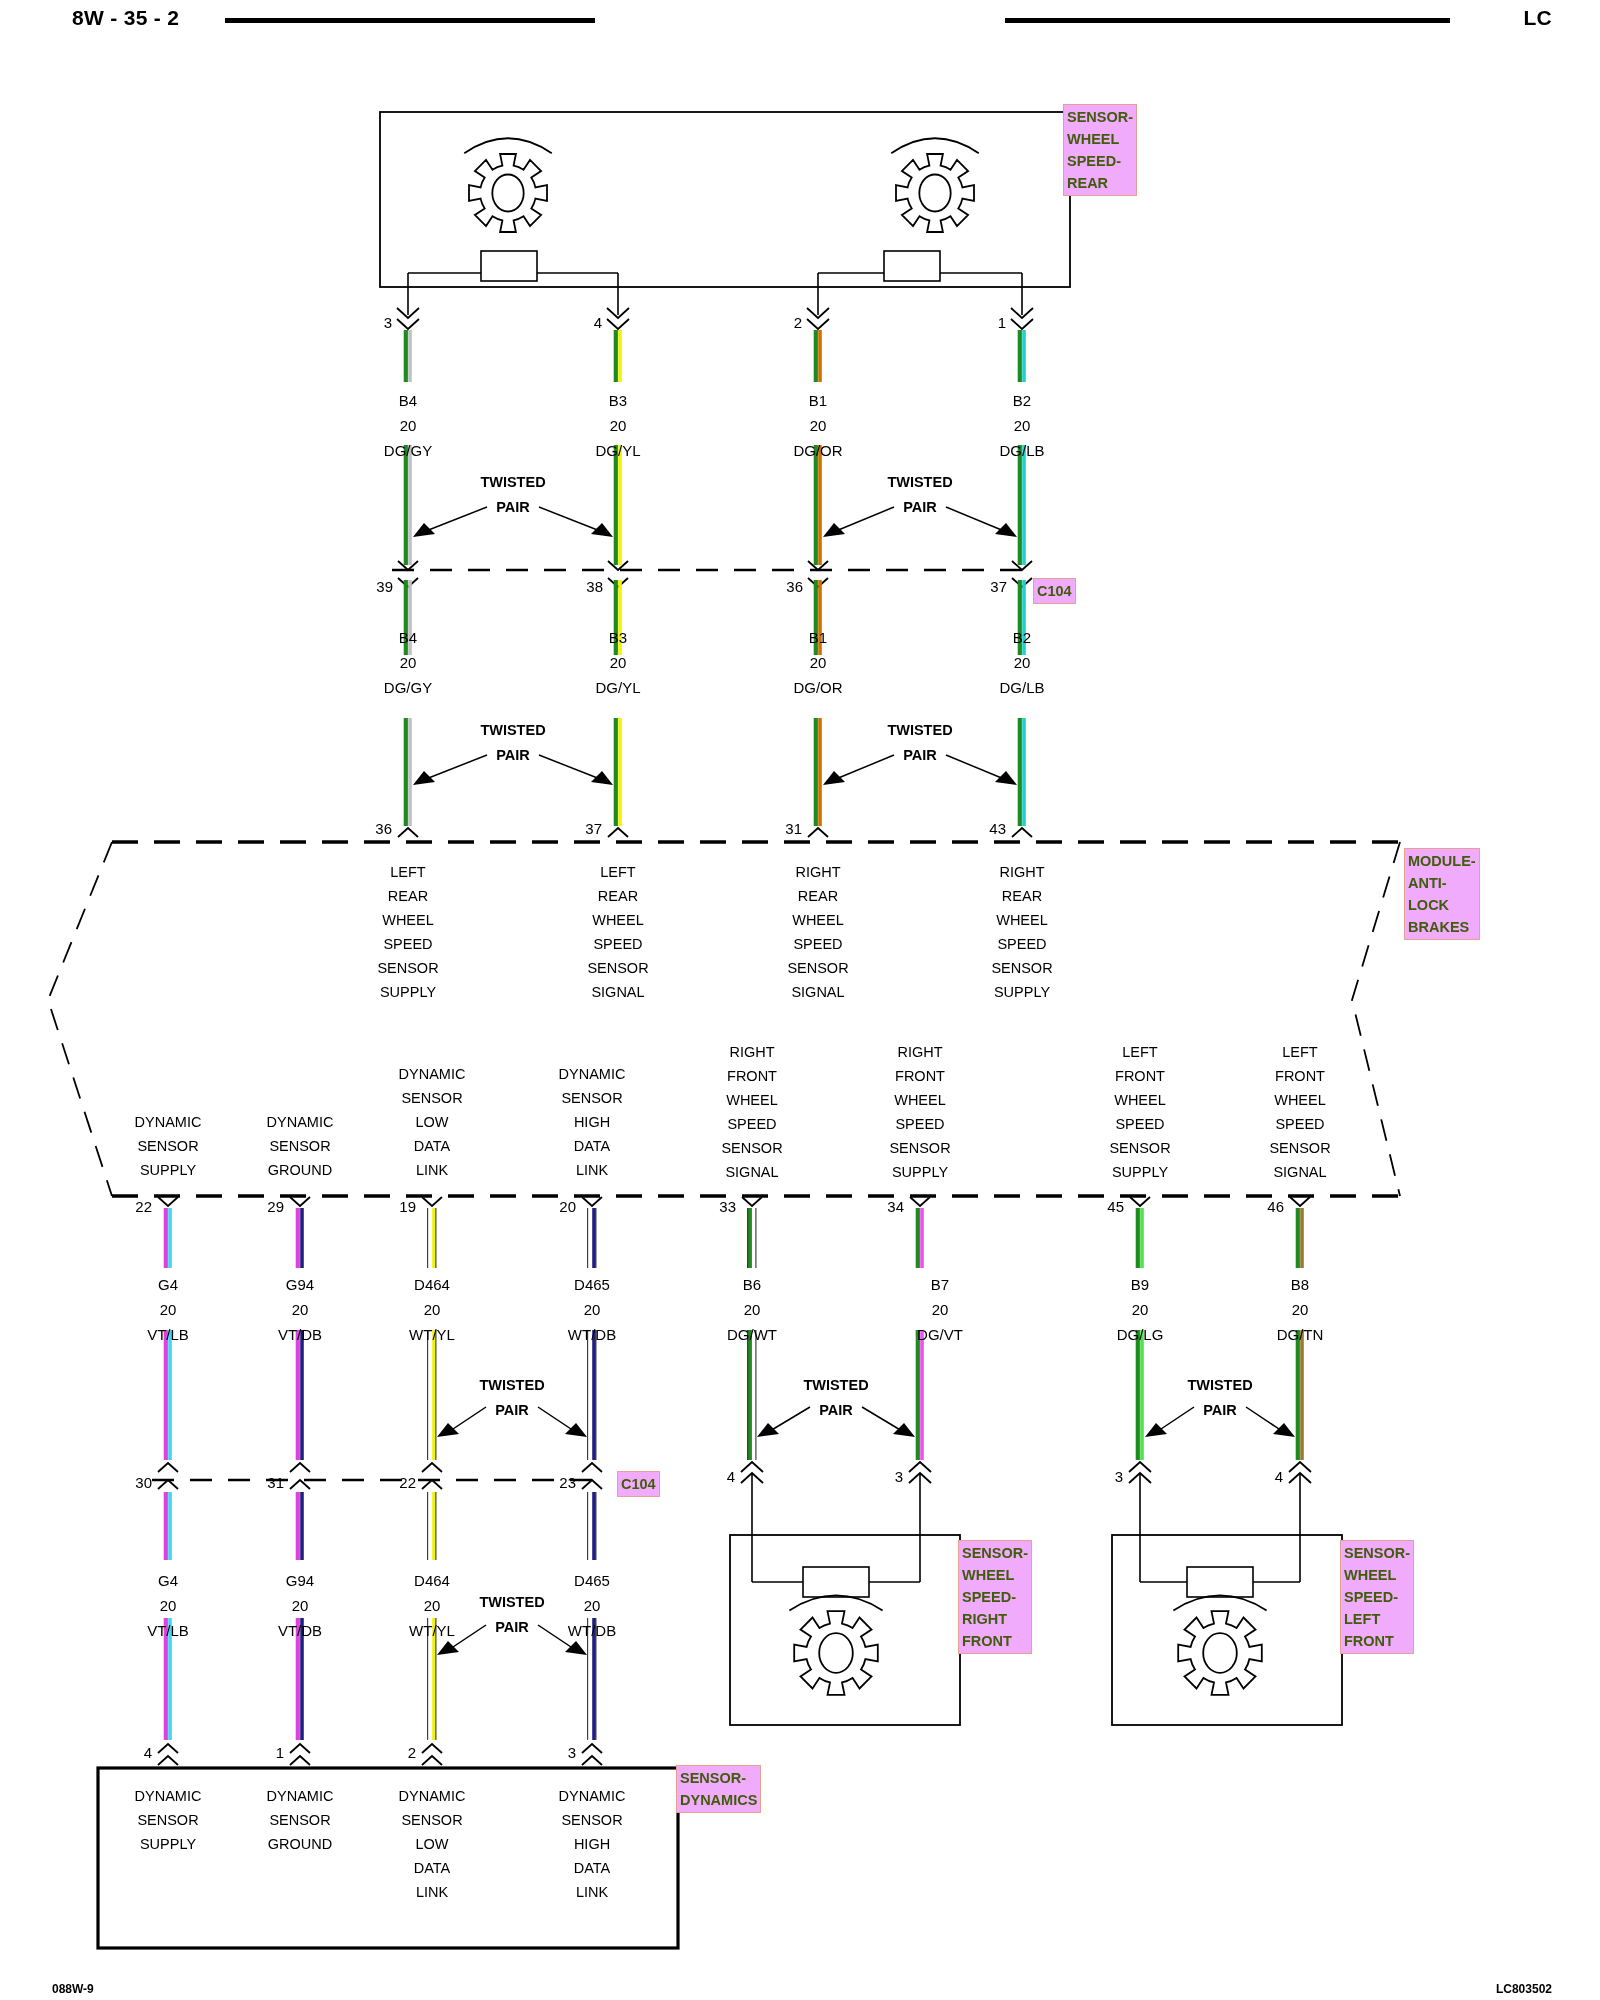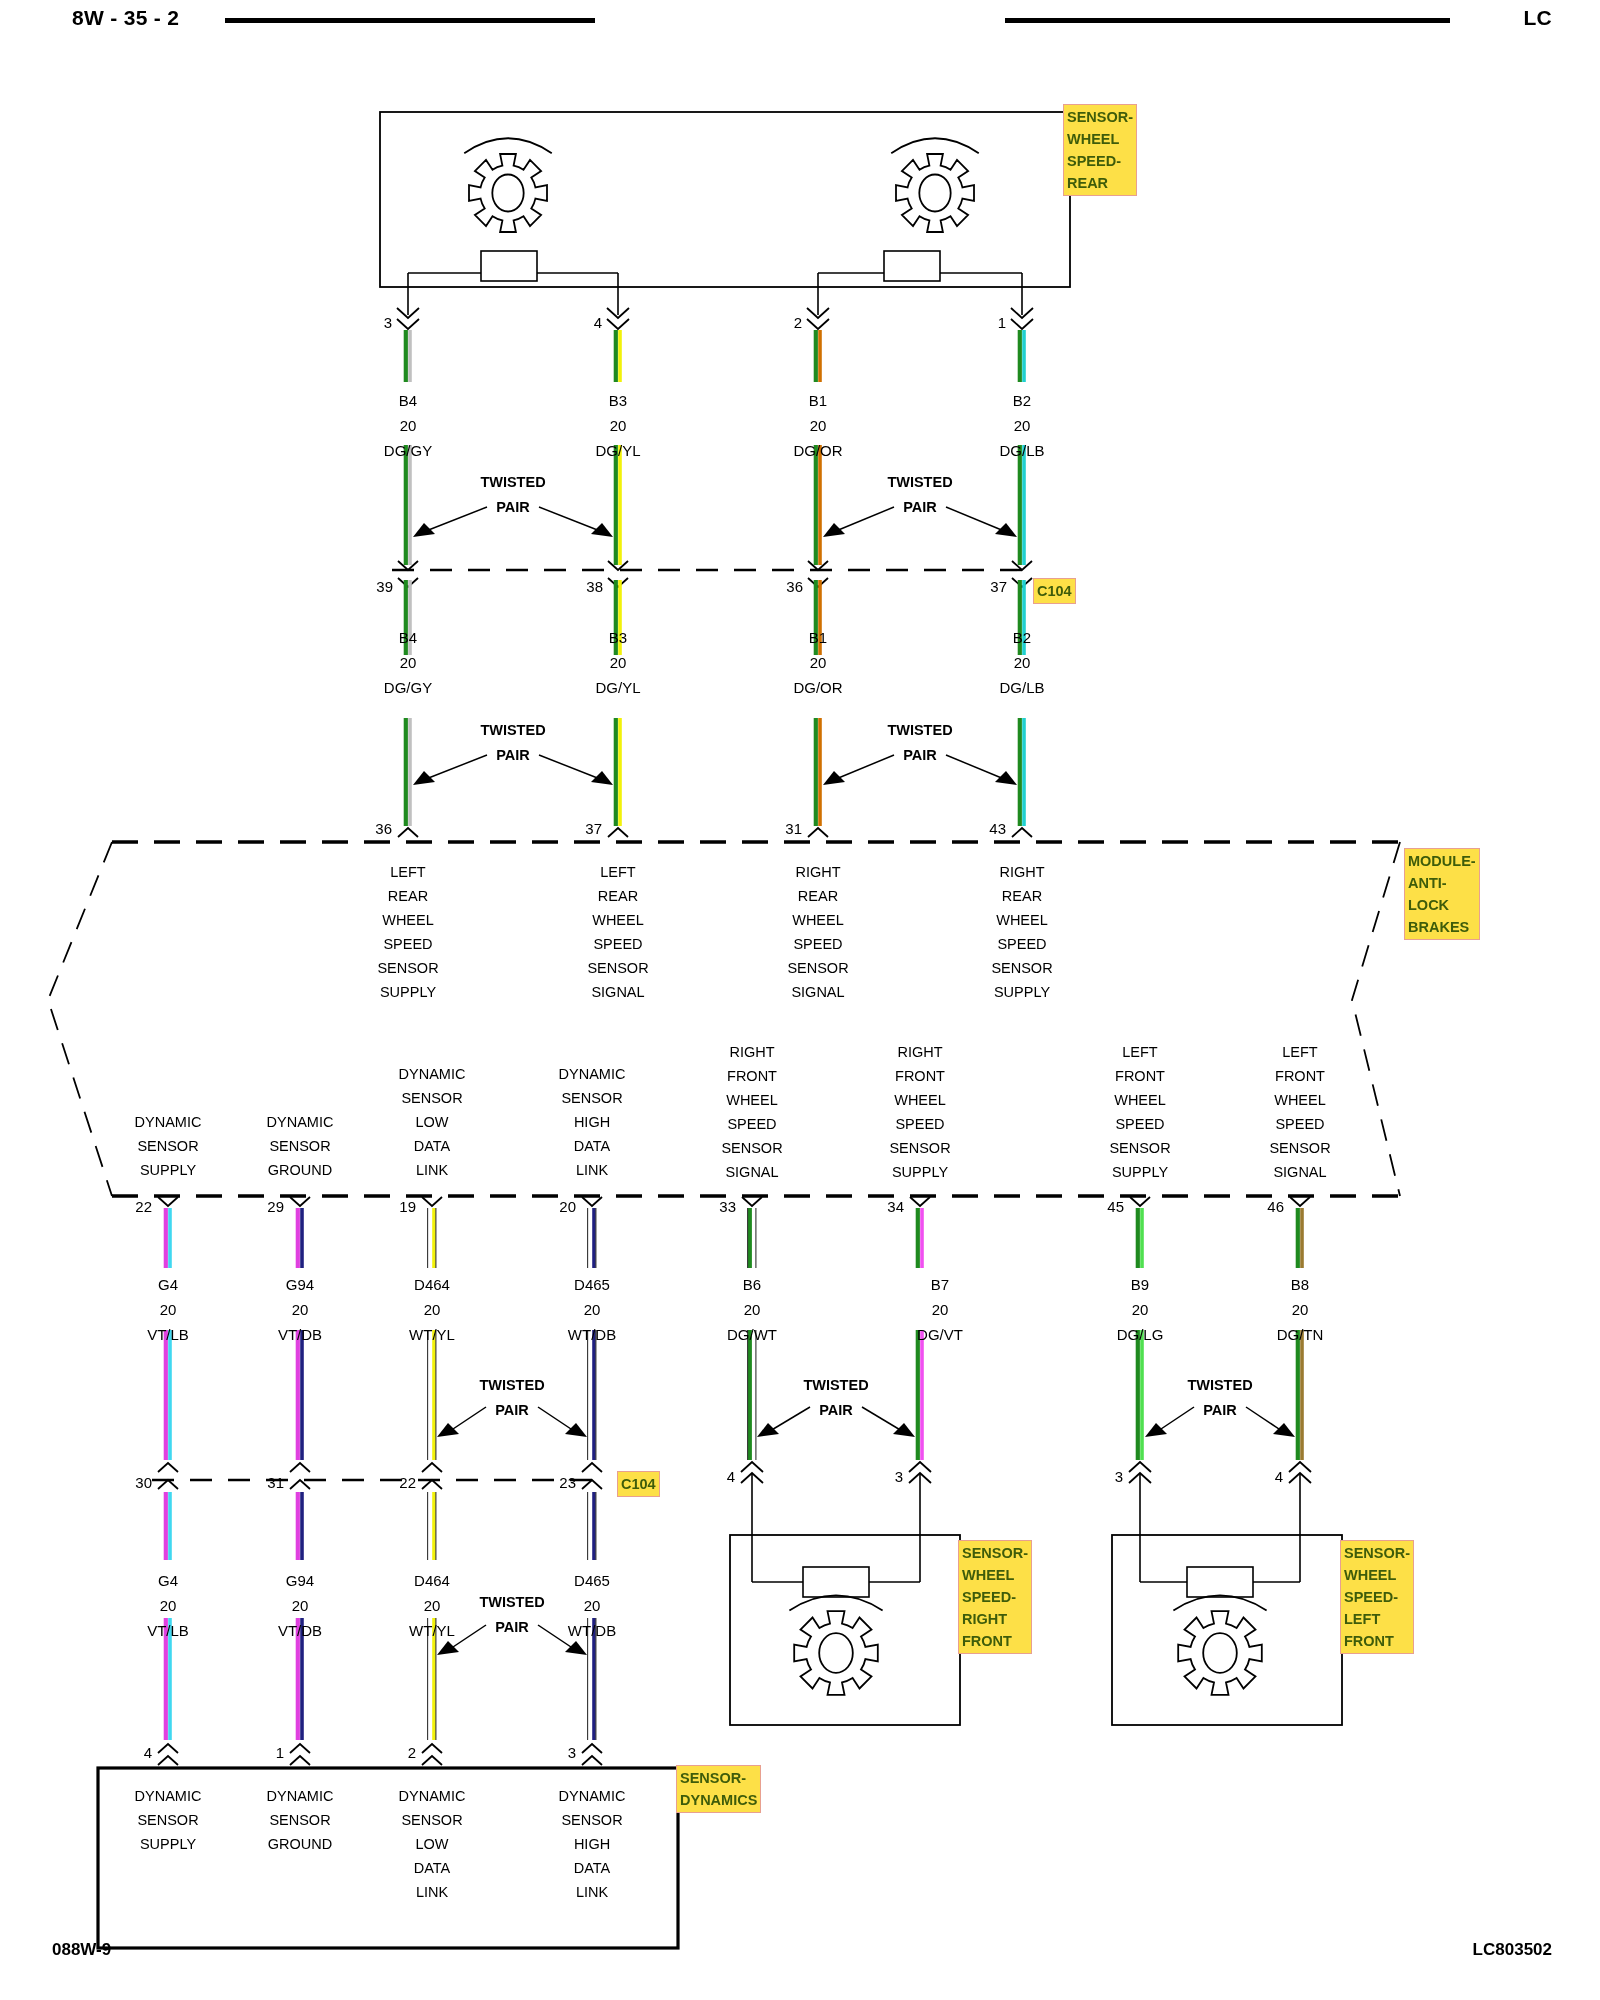--- a/index.html
+++ b/index.html
@@ -8,25 +8,25 @@
   svg.layer{position:absolute;left:0;top:0;width:1600px;height:2000px;pointer-events:none;}
 
   .hdr{position:absolute;font-weight:bold;font-size:21px;letter-spacing:.3px;margin-left:20px;}
   #hdr-left{left:52px;top:6px;}
   #hdr-title{left:0;top:6px;width:1600px;text-align:center;}
   #hdr-right{right:48px;top:6px;}
   .hrule{position:absolute;height:5px;background:#000;top:18px;}
   #rule-l{left:225px;width:370px;}
   #rule-r{left:1005px;width:445px;}
 
-  .ftr{position:absolute;font-weight:bold;font-size:17px;bottom:40px;}
+  .ftr{position:absolute;font-weight:bold;font-size:12px;bottom:4px;}
   #ftr-left{left:52px;}
   #ftr-right{right:48px;}
 
-  .hl{position:absolute;background:#fde047;border:1px solid #e8a090;color:#3e5c0a;
+  .hl{position:absolute;background:#f0abfc;border:1px solid #e8a090;color:#3e5c0a;
       font-weight:bold;font-size:14.5px;line-height:22px;padding:1px 3px;white-space:nowrap;}
 
   .txtcol{position:absolute;text-align:center;font-size:14.5px;line-height:24px;
           transform:translateX(-50%);white-space:nowrap;}
   .wlab{position:absolute;text-align:center;font-size:15px;line-height:25px;
         transform:translateX(-50%);white-space:nowrap;}
   .pinnum{position:absolute;font-size:15px;text-align:right;transform:translateX(-100%);white-space:nowrap;}
   .tp{position:absolute;text-align:center;font-size:14.5px;font-weight:bold;line-height:25px;
       transform:translateX(-50%);white-space:nowrap;}
   .boxlab{position:absolute;text-align:center;font-size:14.5px;line-height:24px;

